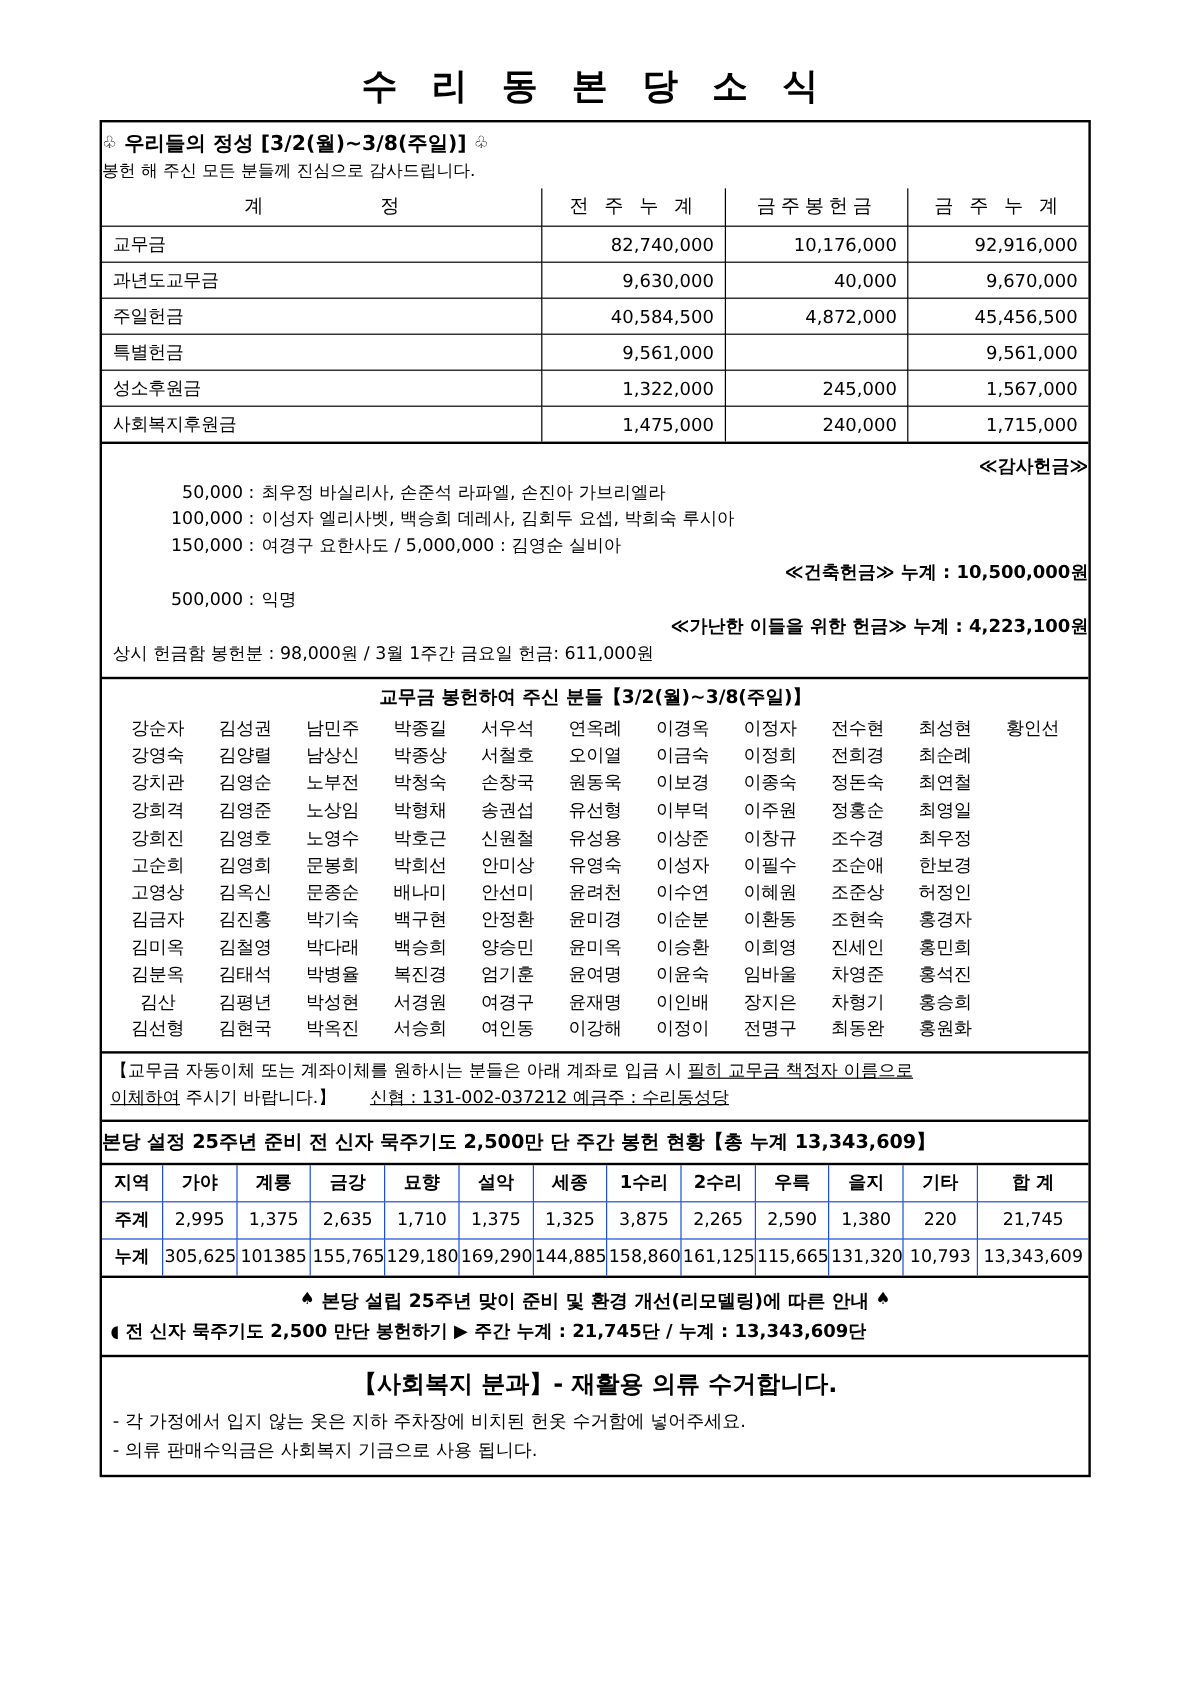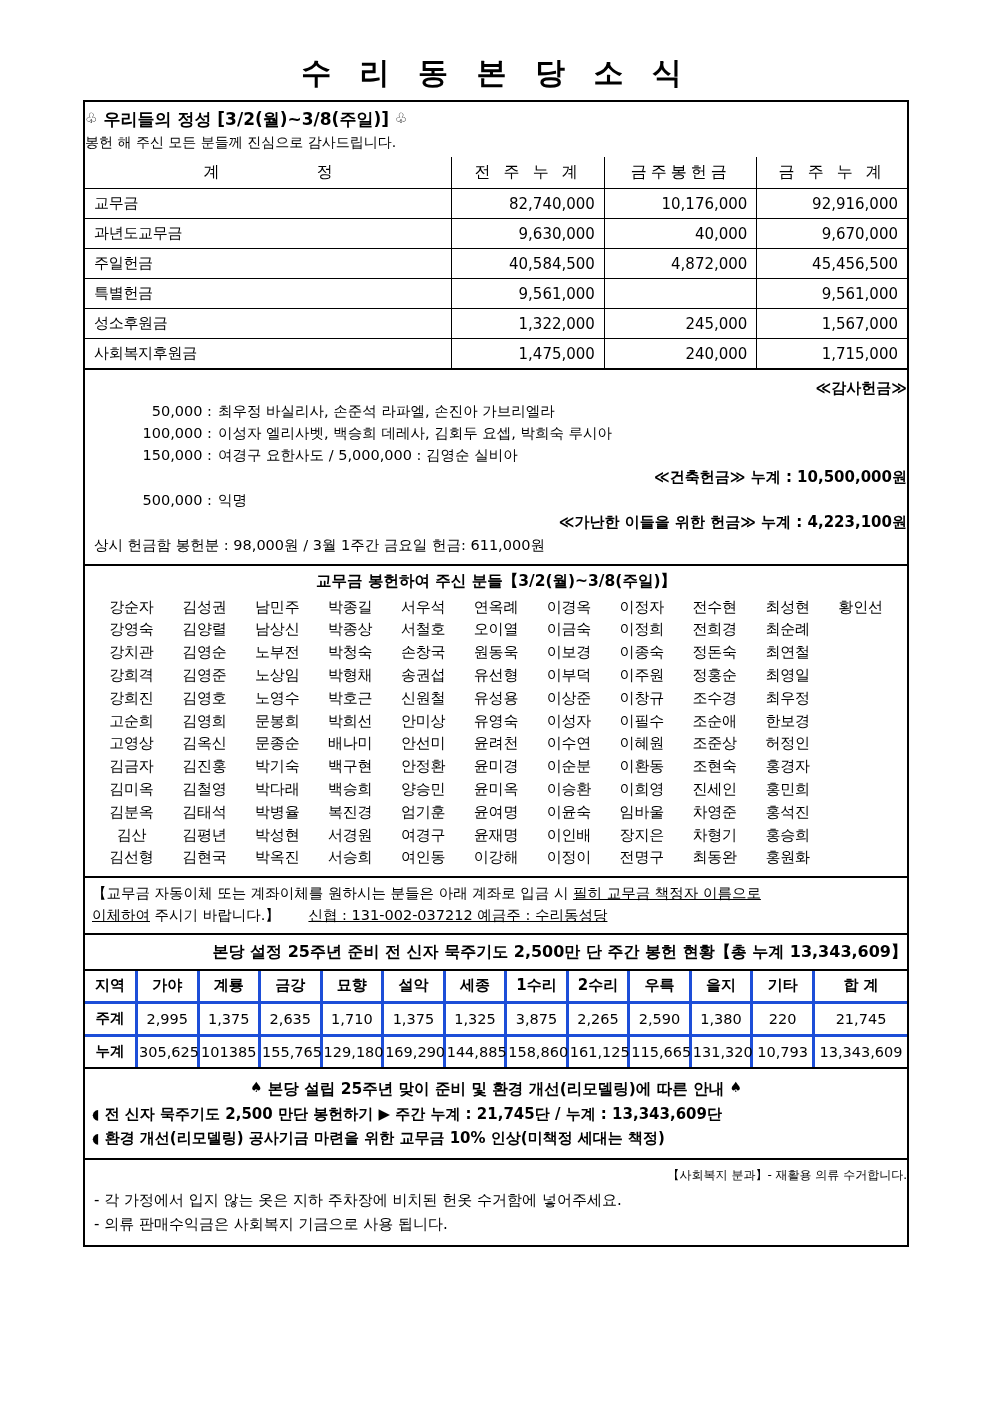--- a/index.html
+++ b/index.html
@@ -157,36 +157,35 @@
   
   .notice {
     font-size: 14.5px;
     line-height: 1.5;
     padding: 5px 6px 6px 7px;
   }
   .u { text-decoration: underline; }
 
   
   .prayer-head {
-    text-align: right;
+    text-align: left;
     font-weight: bold;
     font-size: 16px;
     padding: 7px 0 6px 0;
-    margin-left: 31px;
   }
 
   
   table.region {
     width: 100%;
     border-collapse: collapse;
     font-size: 14.5px;
     table-layout: fixed;
   }
   table.region th, table.region td {
-    border: 3px solid #1d4ed8;
+    border: 1px solid #1d4ed8;
     text-align: center;
     height: 30px;
     padding: 0 1px;
     font-weight: normal;
     white-space: nowrap;
   }
   table.region th { font-weight: bold; font-size: 15px; }
   table.region td.rowlab { font-weight: bold; }
   table.region th:first-child, table.region td:first-child { border-left: none; }
   table.region th:last-child, table.region td:last-child { border-right: none; }
@@ -212,23 +211,23 @@
   }
   .moon { font-size: 14px; }
 
   
   .welfare {
     padding: 6px 0 9px 0;
     font-size: 15px;
     line-height: 1.62;
   }
   .welfare .center {
-    text-align: right;
-    font-weight: normal;
-    font-size: 12px;
+    text-align: center;
+    font-weight: bold;
+    font-size: 20px;
     padding-bottom: 2px;
   }
   .welfare .item {
     padding-left: 9px;
   }
 </style>
 </head>
 <body>
 
 <div class="page">
@@ -537,24 +536,20 @@
     <div class="band announce">
       <div class="center">
         <span class="spade">♠</span>
         <span>본당 설립 25주년 맞이 준비 및 환경 개선(리모델링)에 따른 안내</span>
         <span class="spade">♠</span>
       </div>
       <div class="bullet">
         <span class="moon">◖</span>
         <span>전 신자 묵주기도 2,500 만단 봉헌하기 ▶ 주간 누계 : 21,745단 / 누계 : 13,343,609단</span>
       </div>
-      <div class="bullet">
-        <span class="moon">◖</span>
-        <span>환경 개선(리모델링) 공사기금 마련을 위한 교무금 10% 인상(미책정 세대는 책정)</span>
-      </div>
     </div>
 
     <div class="band welfare">
       <div class="center">【사회복지 분과】- 재활용 의류 수거합니다.</div>
       <div class="item">
         <span>-</span>
         <span>각 가정에서 입지 않는 옷은 지하 주차장에 비치된 헌옷 수거함에 넣어주세요.</span>
       </div>
       <div class="item">
         <span>-</span>

